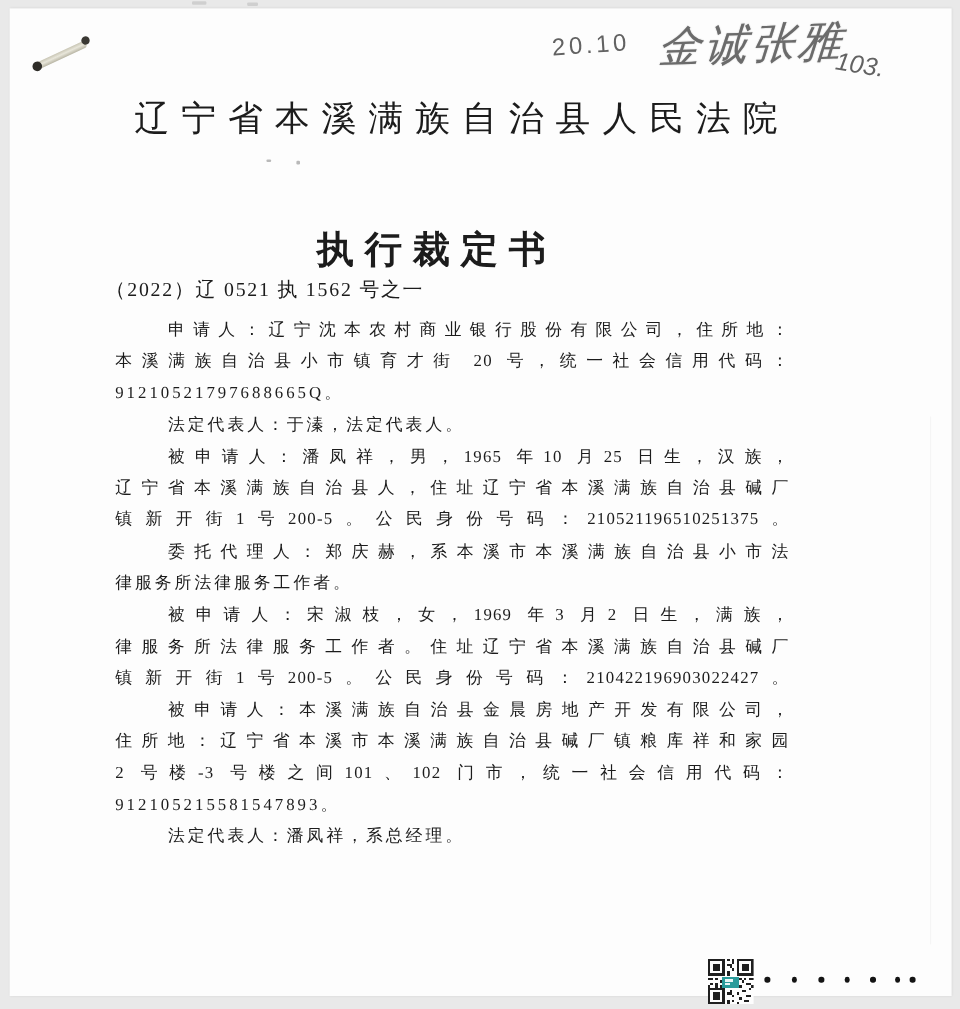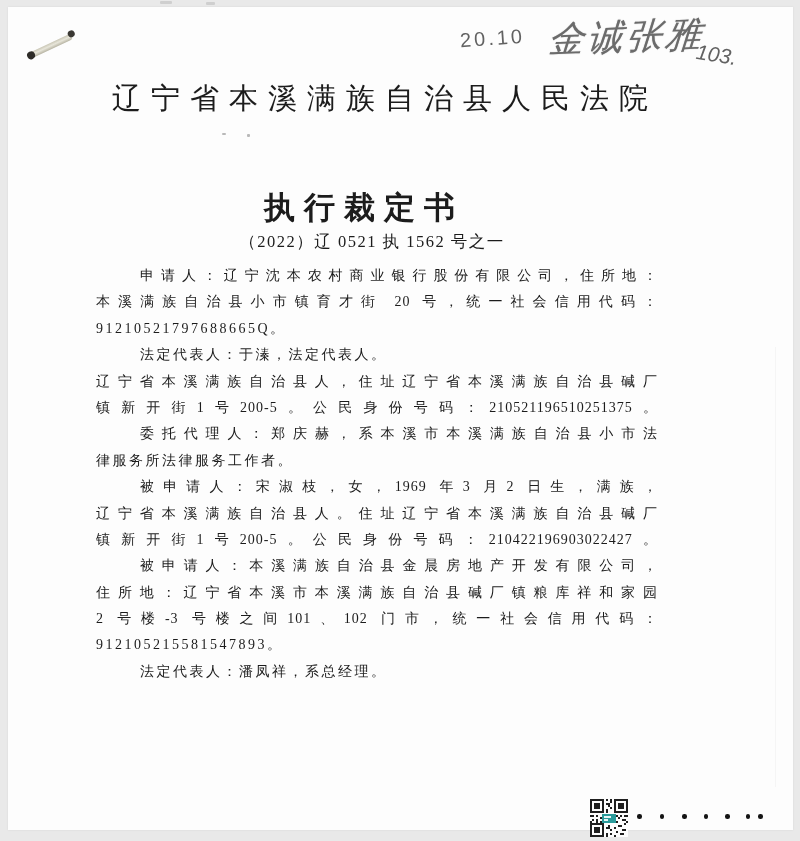--- a/index.html
+++ b/index.html
@@ -40,21 +40,21 @@
   .court{
     position:absolute;left:104px;top:72px;width:600px;
     font-size:29px;font-weight:400;letter-spacing:10px;white-space:nowrap;
   }
   .doc-title{
     position:absolute;left:256px;top:147px;
     font-size:31px;font-weight:700;letter-spacing:9px;white-space:nowrap;margin-top:33px;
   }
   .case-no{
     position:absolute;left:80px;top:224px;width:568px;
-    text-align:center;font-size:16.5px;letter-spacing:1.5px;white-space:nowrap;
+    text-align:left;font-size:16.5px;letter-spacing:1.5px;white-space:nowrap;
   }
   
   .body-text{
     position:absolute;left:88px;top:256px;width:562px;
     font-size:14px;
   }
   .line{
     height:26.4px;line-height:26.4px;letter-spacing:2.5px;white-space:nowrap;
   }
   .line.j{white-space:normal;text-align:justify;text-align-last:justify;letter-spacing:1px;}
@@ -100,26 +100,27 @@
 
   <div class="doc-title">执行裁定书</div>
 
   <div class="case-no">（2022）辽 0521 执 1562 号之一</div>
 
   <div class="body-text">
     <div class="line i j">申请人：辽宁沈本农村商业银行股份有限公司，住所地：</div>
     <div class="line j">本溪满族自治县小市镇育才街 20 号，统一社会信用代码：</div>
     <div class="line">91210521797688665Q。</div>
     <div class="line i">法定代表人：于溱，法定代表人。</div>
+    <div class="line i j">被申请人：潘凤祥，男，1965 年10 月25 日生，汉族，</div>
     <div class="line j">辽宁省本溪满族自治县人，住址辽宁省本溪满族自治县碱厂</div>
     <div class="line j">镇新开街1号200-5。公民身份号码：210521196510251375。</div>
     <div class="line i j">委托代理人：郑庆赫，系本溪市本溪满族自治县小市法</div>
     <div class="line">律服务所法律服务工作者。</div>
     <div class="line i j">被申请人：宋淑枝，女，1969 年3 月2 日生，满族，</div>
-    <div class="line j">辽宁省本溪满族自治县人。住址辽宁省本溪满族自治县碱厂</div>
+    <div class="line j">律服务所法律服务工作者。住址辽宁省本溪满族自治县碱厂</div>
     <div class="line j">镇新开街1号200-5。公民身份号码：210422196903022427。</div>
     <div class="line i j">被申请人：本溪满族自治县金晨房地产开发有限公司，</div>
     <div class="line j">住所地：辽宁省本溪市本溪满族自治县碱厂镇粮库祥和家园</div>
     <div class="line j">2 号楼-3 号楼之间101、102 门市，统一社会信用代码：</div>
     <div class="line">912105215581547893。</div>
     <div class="line i">法定代表人：潘凤祥，系总经理。</div>
   </div>
 
   <div class="crease"></div>
 </div>

